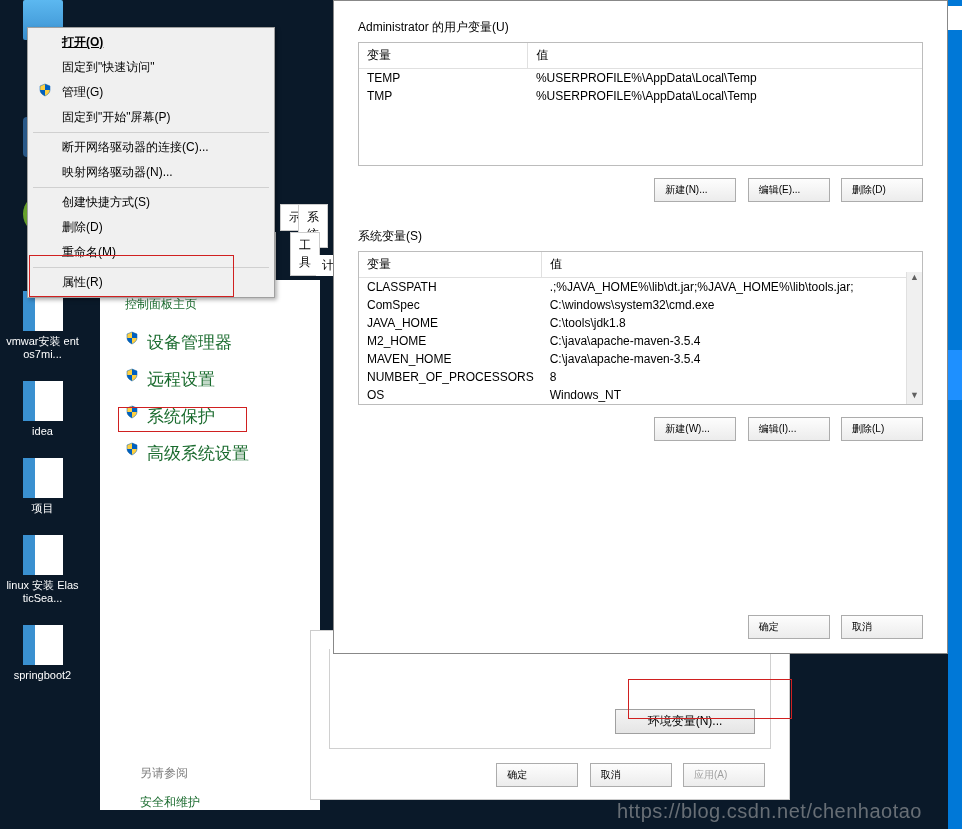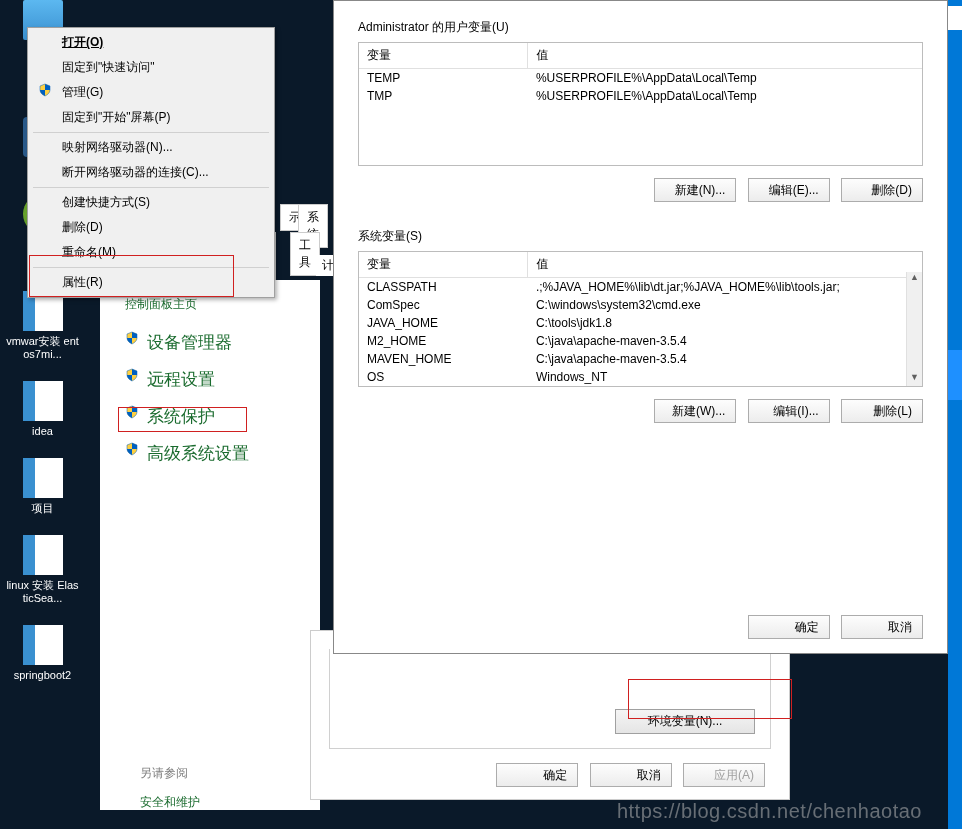--- a/index.html
+++ b/index.html
@@ -50,21 +50,21 @@
 .env-dialog .closex { position: absolute; right: 6px; top: 4px; width: 20px; height: 20px; text-align: center; line-height: 20px; font-size: 16px; color: #555; cursor: pointer; }
 .env-group { padding: 18px 24px 8px; }
 .env-group-label { margin-bottom: 6px; }
 .env-table-wrap { border: 1px solid #bcbcbc; }
 .env-table { width: 100%; border-collapse: collapse; }
 .env-table th { text-align: left; font-weight: normal; padding: 4px 8px; background: #fff; border-bottom: 1px solid #e0e0e0; border-right: 1px solid #e0e0e0; font-size: 12px; }
 .env-table th:last-child { border-right: none; }
 .env-table td { padding: 2px 8px; font-size: 12px; }
 .env-table .fill-row td { height: 60px; }
 .btn-row { text-align: right; margin-top: 12px; }
-.win-btn { display: inline-block; min-width: 82px; height: 24px; background: linear-gradient(#fdfdfd,#ececec); border: 1px solid #acacac; text-align: right; line-height: 22px; font-size: 12px; margin-left: 8px; cursor: pointer; padding: 0 10px; }
+.win-btn { display: inline-block; min-width: 82px; height: 24px; background: linear-gradient(#fdfdfd,#ececec); border: 1px solid #acacac; text-align: left; line-height: 22px; font-size: 10px; margin-left: 8px; cursor: pointer; padding: 0 10px; }
 .win-btn.disabled { color: #a0a0a0; }
 .dlg-footer { position: absolute; bottom: 14px; right: 24px; }
 
 
 .right-blue { position: absolute; right: 0; top: 0; width: 14px; height: 829px; background: #0078d7; }
 .right-blue .wt { width: 100%; height: 24px; background: #fff; margin-top: 6px; }
 
 
 .watermark { position: absolute; bottom: 6px; right: 40px; color: rgba(180,180,180,0.55); font-size: 20px; letter-spacing: 0.5px; z-index: 50; pointer-events: none; }
 
@@ -115,22 +115,22 @@
   <div class="cm-item">固定到"快速访问"</div>
   <div class="cm-item"><span class="shield">
         <svg class="shield-svg" viewBox="0 0 14 14">
           <path d="M7 1 L12 3 V7 C12 10 9 12 7 13 C5 12 2 10 2 7 V3 Z" fill="#ffd040" stroke="#0060c0" stroke-width="0.5"></path>
           <path d="M7 1 L12 3 V7 L7 7 Z" fill="#0060c0"></path>
           <path d="M7 7 L7 13 C5 12 2 10 2 7 Z" fill="#0060c0"></path>
         </svg>
       </span><span>管理(G)</span></div>
   <div class="cm-item">固定到"开始"屏幕(P)</div>
   <div class="cm-sep"></div>
+  <div class="cm-item">断开网络驱动器的连接(C)...</div>
   <div class="cm-item">映射网络驱动器(N)...</div>
-  <div class="cm-item">断开网络驱动器的连接(C)...</div>
   <div class="cm-sep"></div>
   <div class="cm-item">创建快捷方式(S)</div>
   <div class="cm-item">删除(D)</div>
   <div class="cm-item">重命名(M)</div>
   <div class="cm-sep"></div>
   <div class="cm-item">属性(R)</div>
 </div>
 <div class="red-box-props"></div>
 
 <div class="behind-tabs">
@@ -253,20 +253,24 @@
             </tr>
             <tr>
               <td>M2_HOME</td>
               <td style="padding-right:18px">C:\java\apache-maven-3.5.4</td>
             </tr>
             <tr>
               <td>MAVEN_HOME</td>
               <td style="padding-right:18px">C:\java\apache-maven-3.5.4</td>
             </tr>
             <tr>
+              <td>NUMBER_OF_PROCESSORS</td>
+              <td style="padding-right:18px">8</td>
+            </tr>
+            <tr>
               <td>OS</td>
               <td style="padding-right:18px">Windows_NT</td>
             </tr>
           </tbody>
       </table>
       <div style="position:absolute;right:0;top:20px;bottom:0;width:16px;background:#f0f0f0;border-left:1px solid #e0e0e0">
         <div style="height:14px;text-align:center;font-size:9px;color:#606060">▲</div>
         <div style="position:absolute;bottom:0;width:100%;height:14px;text-align:center;font-size:9px;color:#606060">▼</div>
       </div>
     </div>

